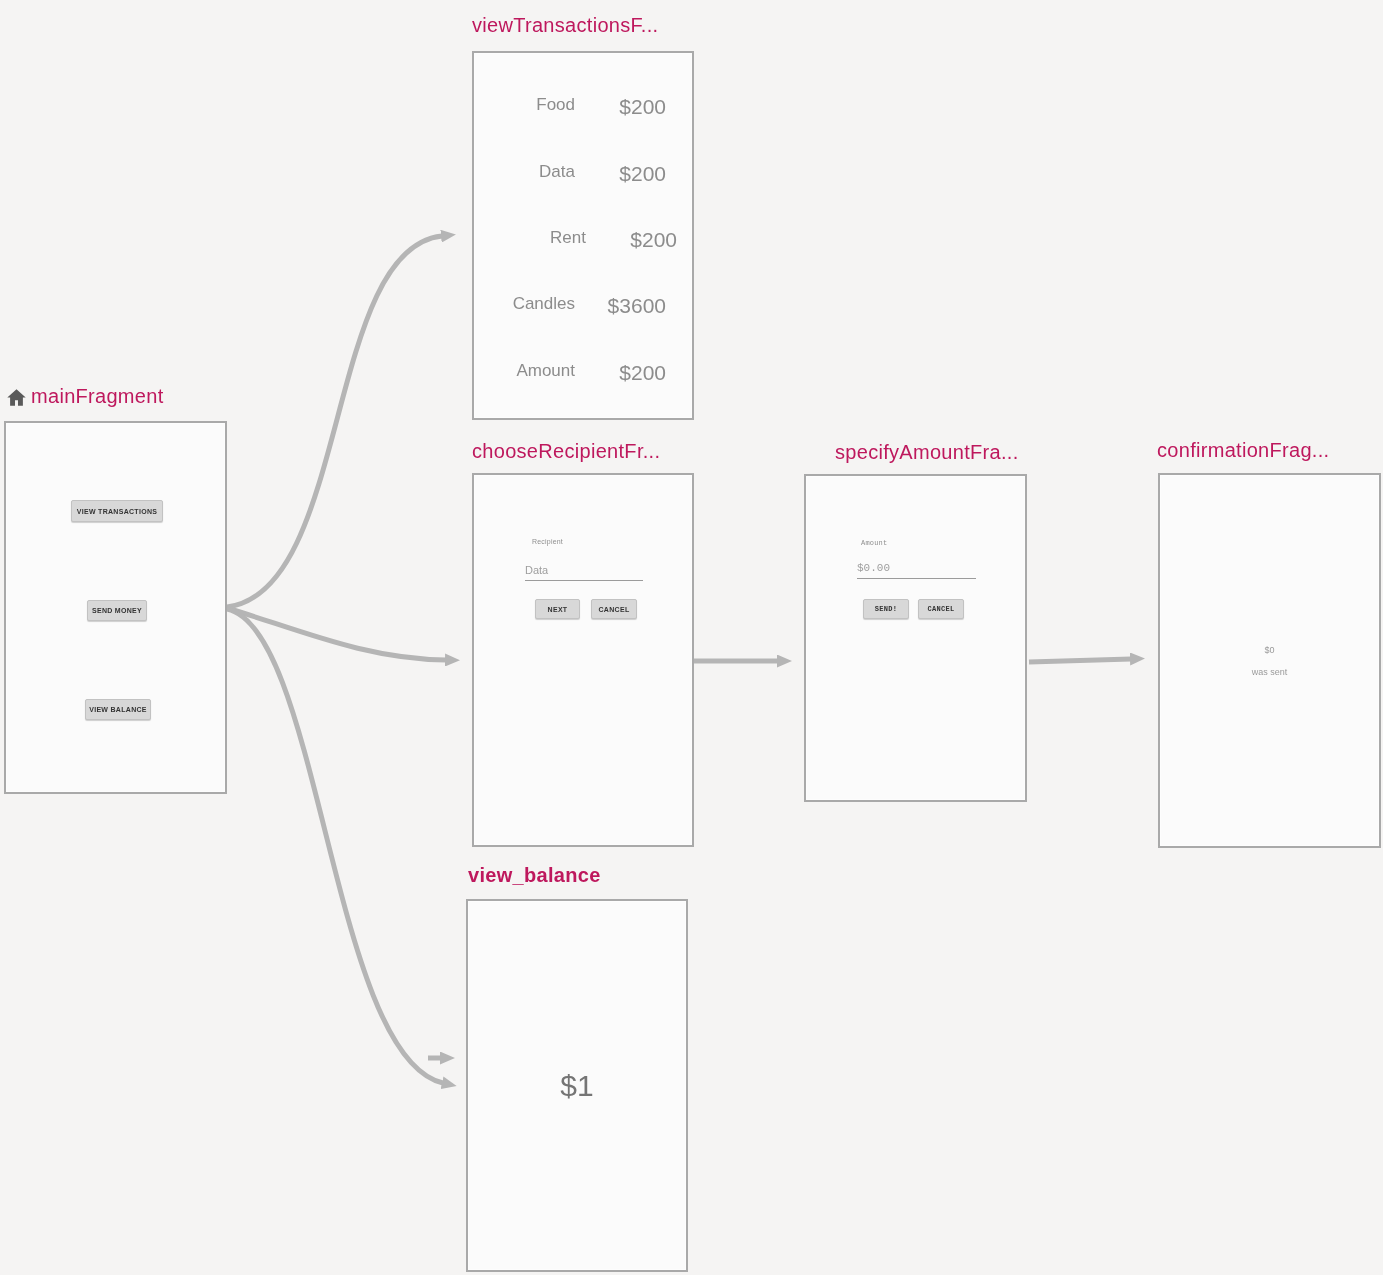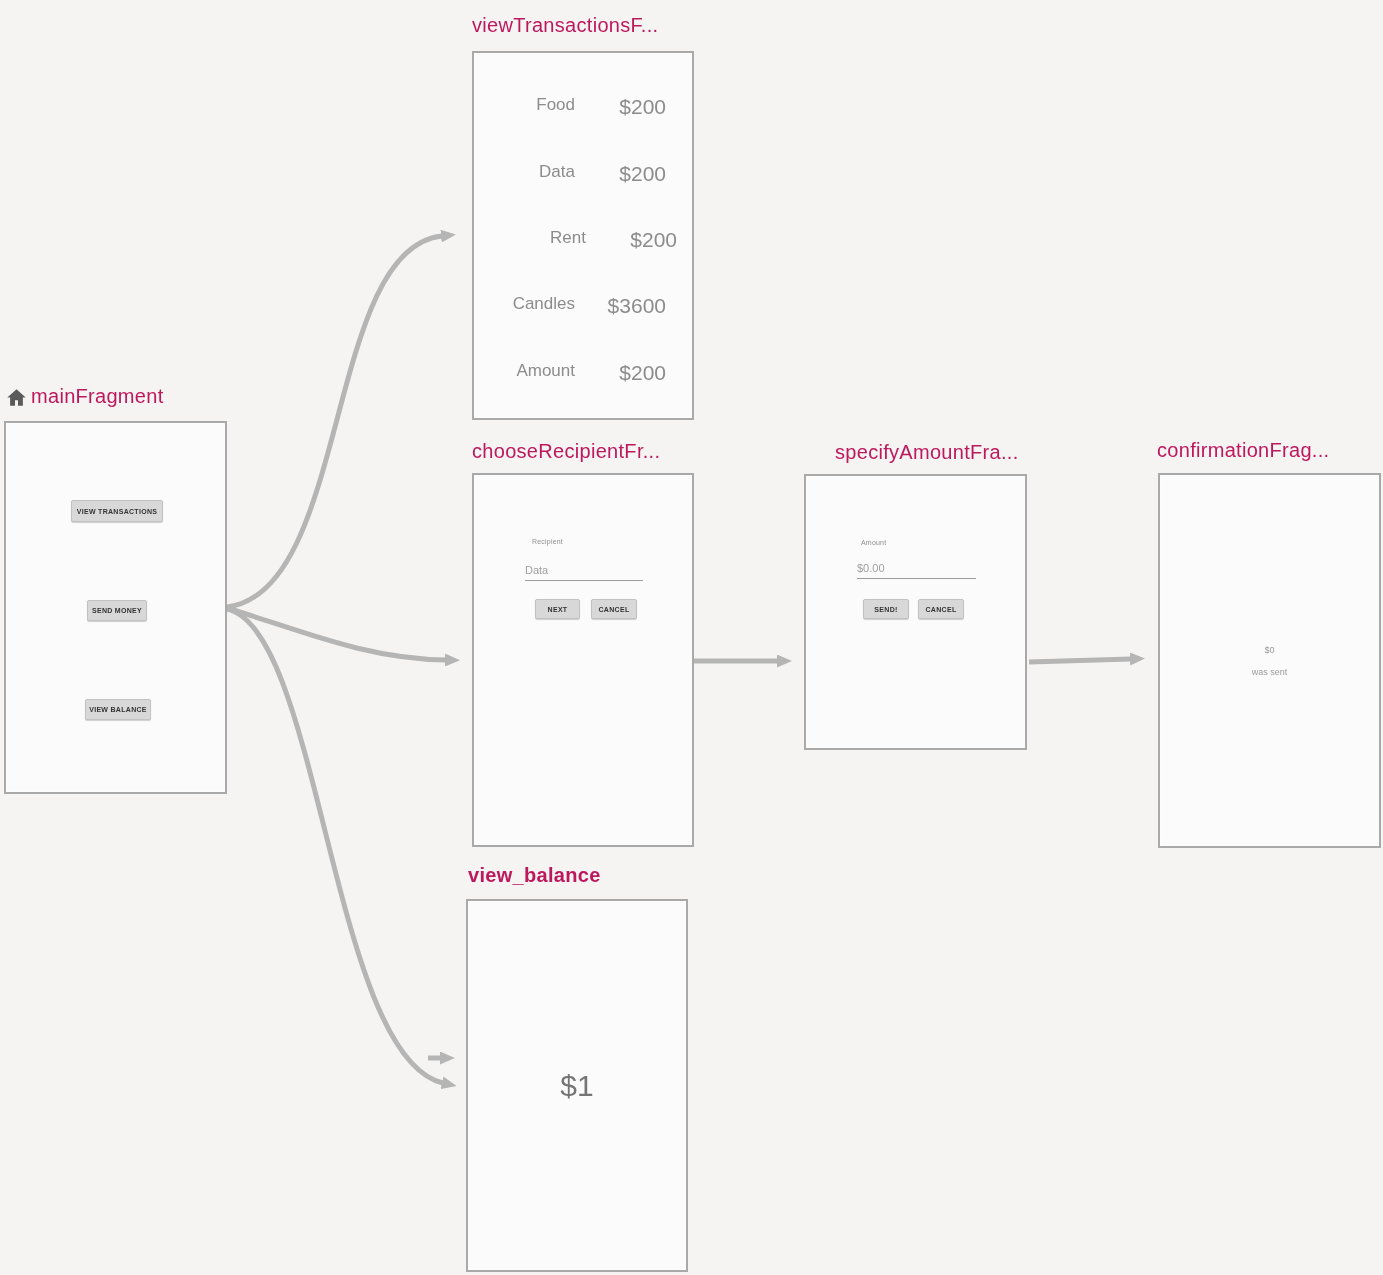--- a/index.html
+++ b/index.html
@@ -131,21 +131,21 @@
 <div class="card" style="left:472px; top:473px; width:222px; height:374px;">
   <div class="field-label" style="left:58px; top:63px;">Recipient</div>
   <div class="input-preview" style="left:51px; top:89px; width:118px;">Data</div>
   <div class="pbtn" style="left:61px; top:124px; width:45px; height:20px;">NEXT</div>
   <div class="pbtn" style="left:117px; top:124px; width:46px; height:20px;">CANCEL</div>
 </div>
 
 <div class="frag-title" style="left:835px; top:441px;">
   <span>specifyAmountFra...</span>
 </div>
-<div class="card" style="left:804px; top:474px; width:223px; height:276px;">
+<div class="card" style="left:804px; top:474px; width:223px; height:328px;font-family:Liberation Mono, monospace;">
   <div class="field-label" style="left:55px; top:63px;">Amount</div>
   <div class="input-preview" style="left:51px; top:86px; width:119px;">$0.00</div>
   <div class="pbtn" style="left:57px; top:123px; width:46px; height:20px;">SEND!</div>
   <div class="pbtn" style="left:112px; top:123px; width:46px; height:20px;">CANCEL</div>
 </div>
 
 <div class="frag-title" style="left:1157px; top:439px;">
   <span>confirmationFrag...</span>
 </div>
 <div class="card" style="left:1158px; top:473px; width:223px; height:375px;">

